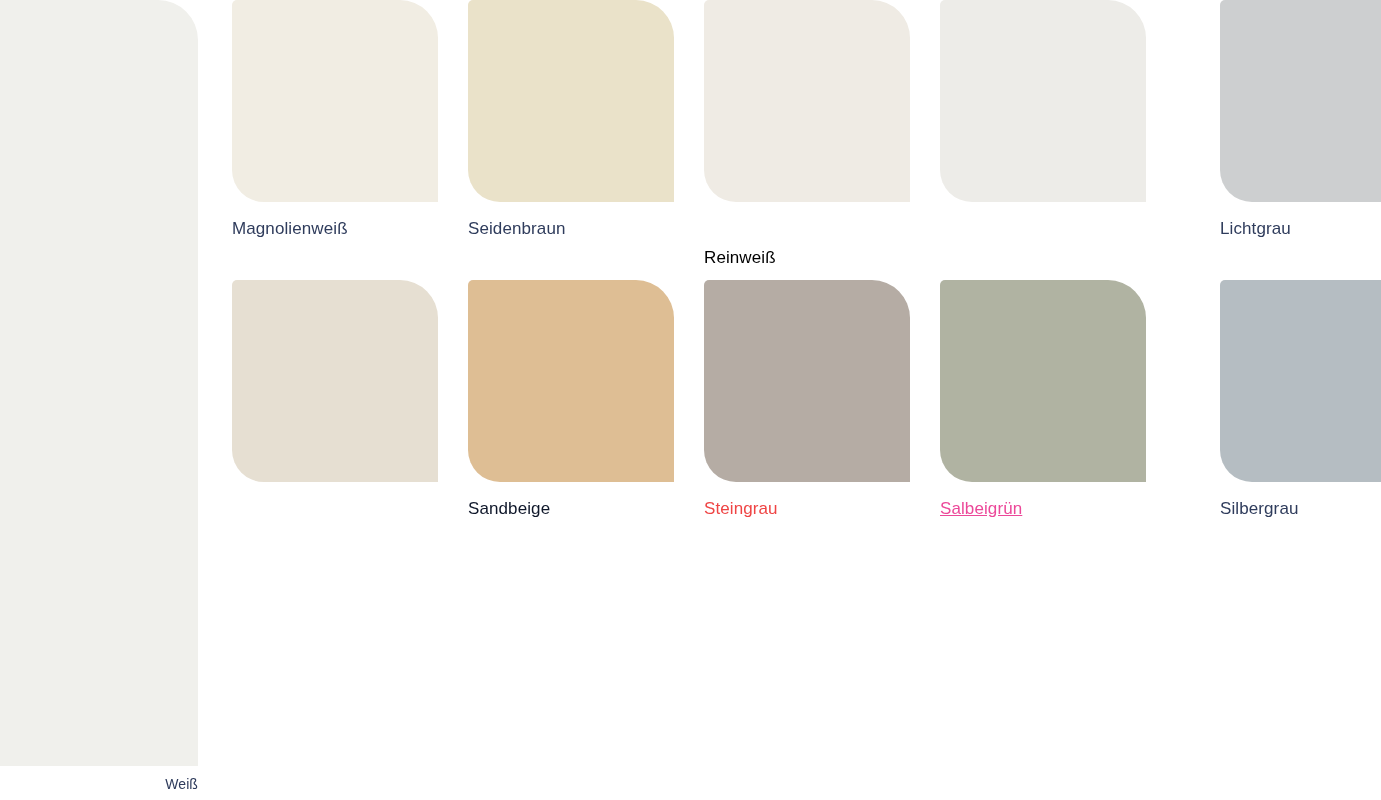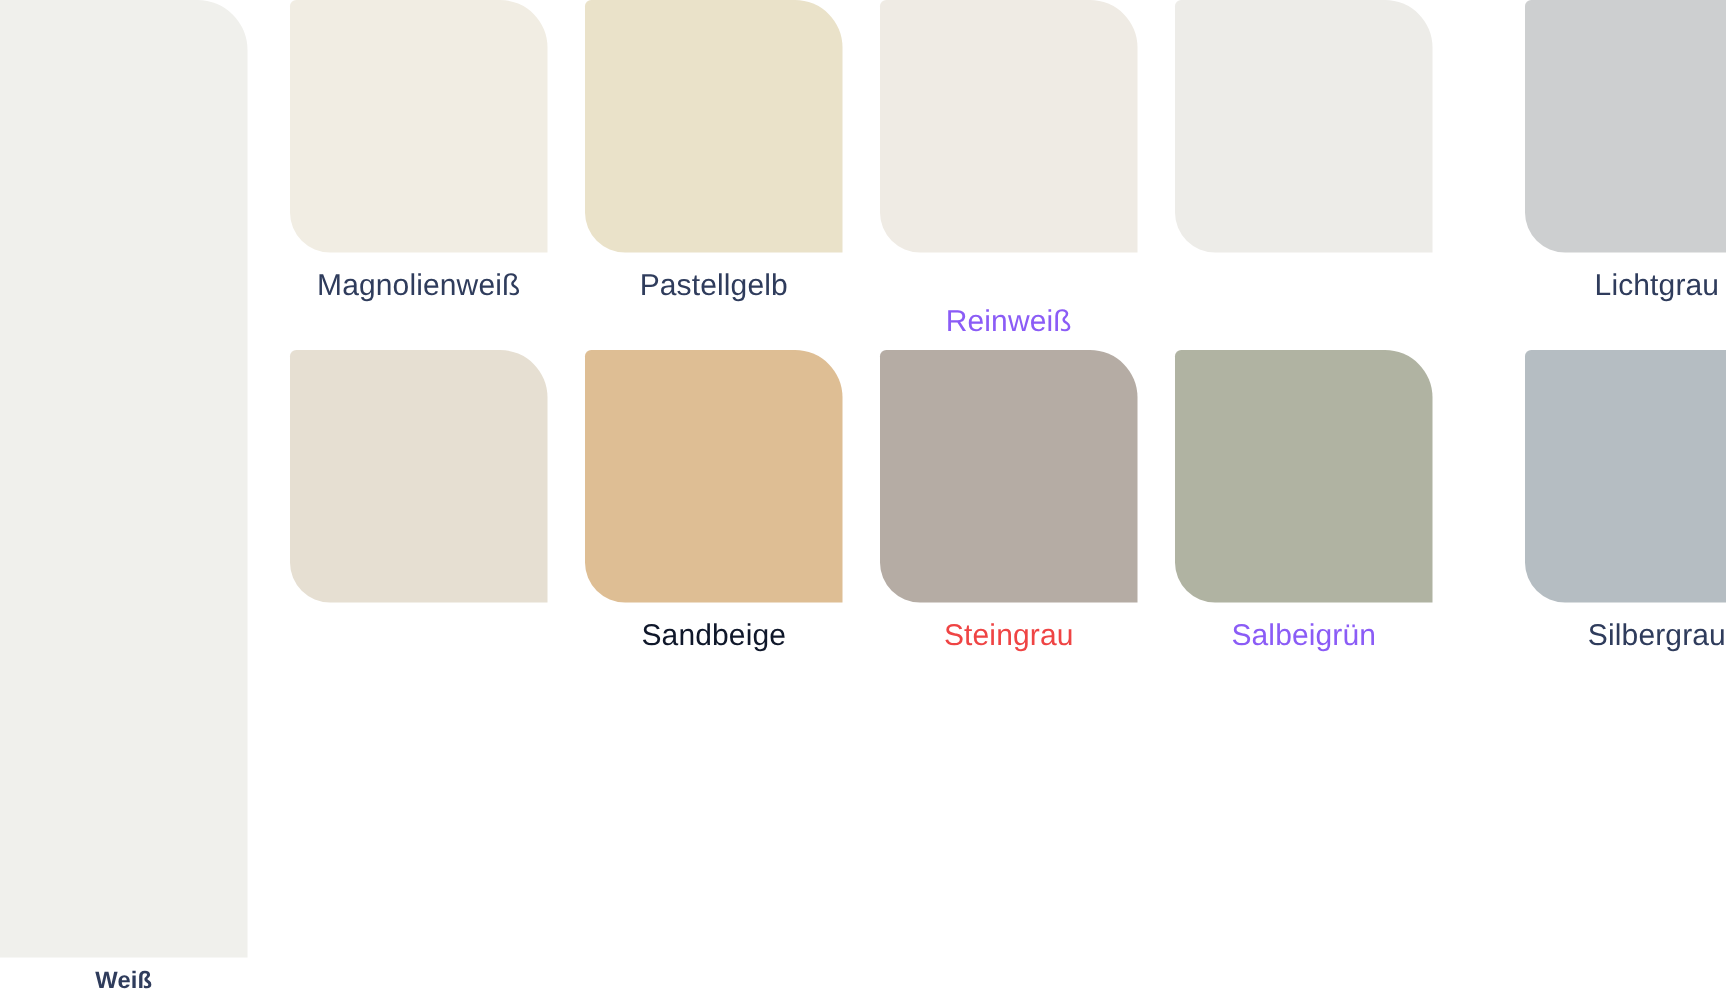--- a/index.html
+++ b/index.html
@@ -38,26 +38,25 @@
     border-top-left-radius: 6px;
     border-top-right-radius: 40px;
     border-bottom-right-radius: 0px;
     border-bottom-left-radius: 40px;
   }
   .featured-label {
     position: absolute;
     left: 0;
     top: 772px;
     width: 198px;
-    text-align: center;
-    font-size: 19px;
+    text-align: right;
+    font-size: 14px;
     line-height: 25px;
     color: #2f3c5c;
     letter-spacing: 0.1px;
-    font-weight: bold;
   }
 
   
   .grid {
     position: absolute;
     left: 232px;
     top: 0px;
     width: 1149px;
     height: 800px;
   }
@@ -91,22 +90,22 @@
     height: 202px;
     border-top-left-radius: 5px;
     border-top-right-radius: 38px;
     border-bottom-right-radius: 0px;
     border-bottom-left-radius: 32px;
   }
 
   .chip-label {
     margin-top: 12px;
     width: 206px;
-    text-align: center;
-    font-size: 24px;
+    text-align: left;
+    font-size: 17px;
     line-height: 29px;
     color: #2f3c5c;
     letter-spacing: 0.1px;
     white-space: pre-line;
   }
   .cell-4 .chip-label { width: 211px; }
 </style>
 </head>
 <body>
 
@@ -119,25 +118,25 @@
 
   <div class="grid">
 
     <div class="row row-0">
       <div class="cell cell-0">
         <div class="chip" style="background-color: rgb(241, 237, 227);"></div>
         <div class="chip-label" style="color: rgb(47, 60, 92);">Magnolienweiß</div>
       </div>
       <div class="cell cell-1">
         <div class="chip" style="background-color: rgb(234, 226, 201);"></div>
-        <div class="chip-label" style="color: rgb(47, 60, 92);">Pastellgelb</div>
+        <div class="chip-label" style="color: rgb(47, 60, 92);">Seidenbraun</div>
       </div>
       <div class="cell cell-2">
         <div class="chip" style="background-color: rgb(239, 235, 228);"></div>
-        <div class="chip-label" style="color: #8b5cf6;">
+        <div class="chip-label" style="color: #000000;">
           <span>Reinweiß</span><br>
           <span>(RAL 9010)</span>
         </div>
       </div>
       <div class="cell cell-3">
         <div class="chip" style="background-color: rgb(237, 236, 232);"></div>
       </div>
       <div class="cell cell-4">
         <div class="chip" style="background-color: rgb(205, 207, 208);"></div>
         <div class="chip-label" style="color: rgb(47, 60, 92);">Lichtgrau</div>
@@ -151,21 +150,21 @@
       <div class="cell cell-1">
         <div class="chip" style="background-color: rgb(222, 190, 148);"></div>
         <div class="chip-label" style="color: #0f172a;">Sandbeige</div>
       </div>
       <div class="cell cell-2">
         <div class="chip" style="background-color: rgb(181, 172, 164);"></div>
         <div class="chip-label" style="color: #ef4444;">Steingrau</div>
       </div>
       <div class="cell cell-3">
         <div class="chip" style="background-color: rgb(176, 179, 162);"></div>
-        <div class="chip-label" style="color: #8b5cf6;">Salbeigrün</div>
+        <div class="chip-label" style="color: #ec4899; text-decoration: underline;">Salbeigrün</div>
       </div>
       <div class="cell cell-4">
         <div class="chip" style="background-color: rgb(181, 189, 194);"></div>
         <div class="chip-label" style="color: rgb(47, 60, 92);">Silbergrau</div>
       </div>
     </div>
 
 
   </div>
 </div>

